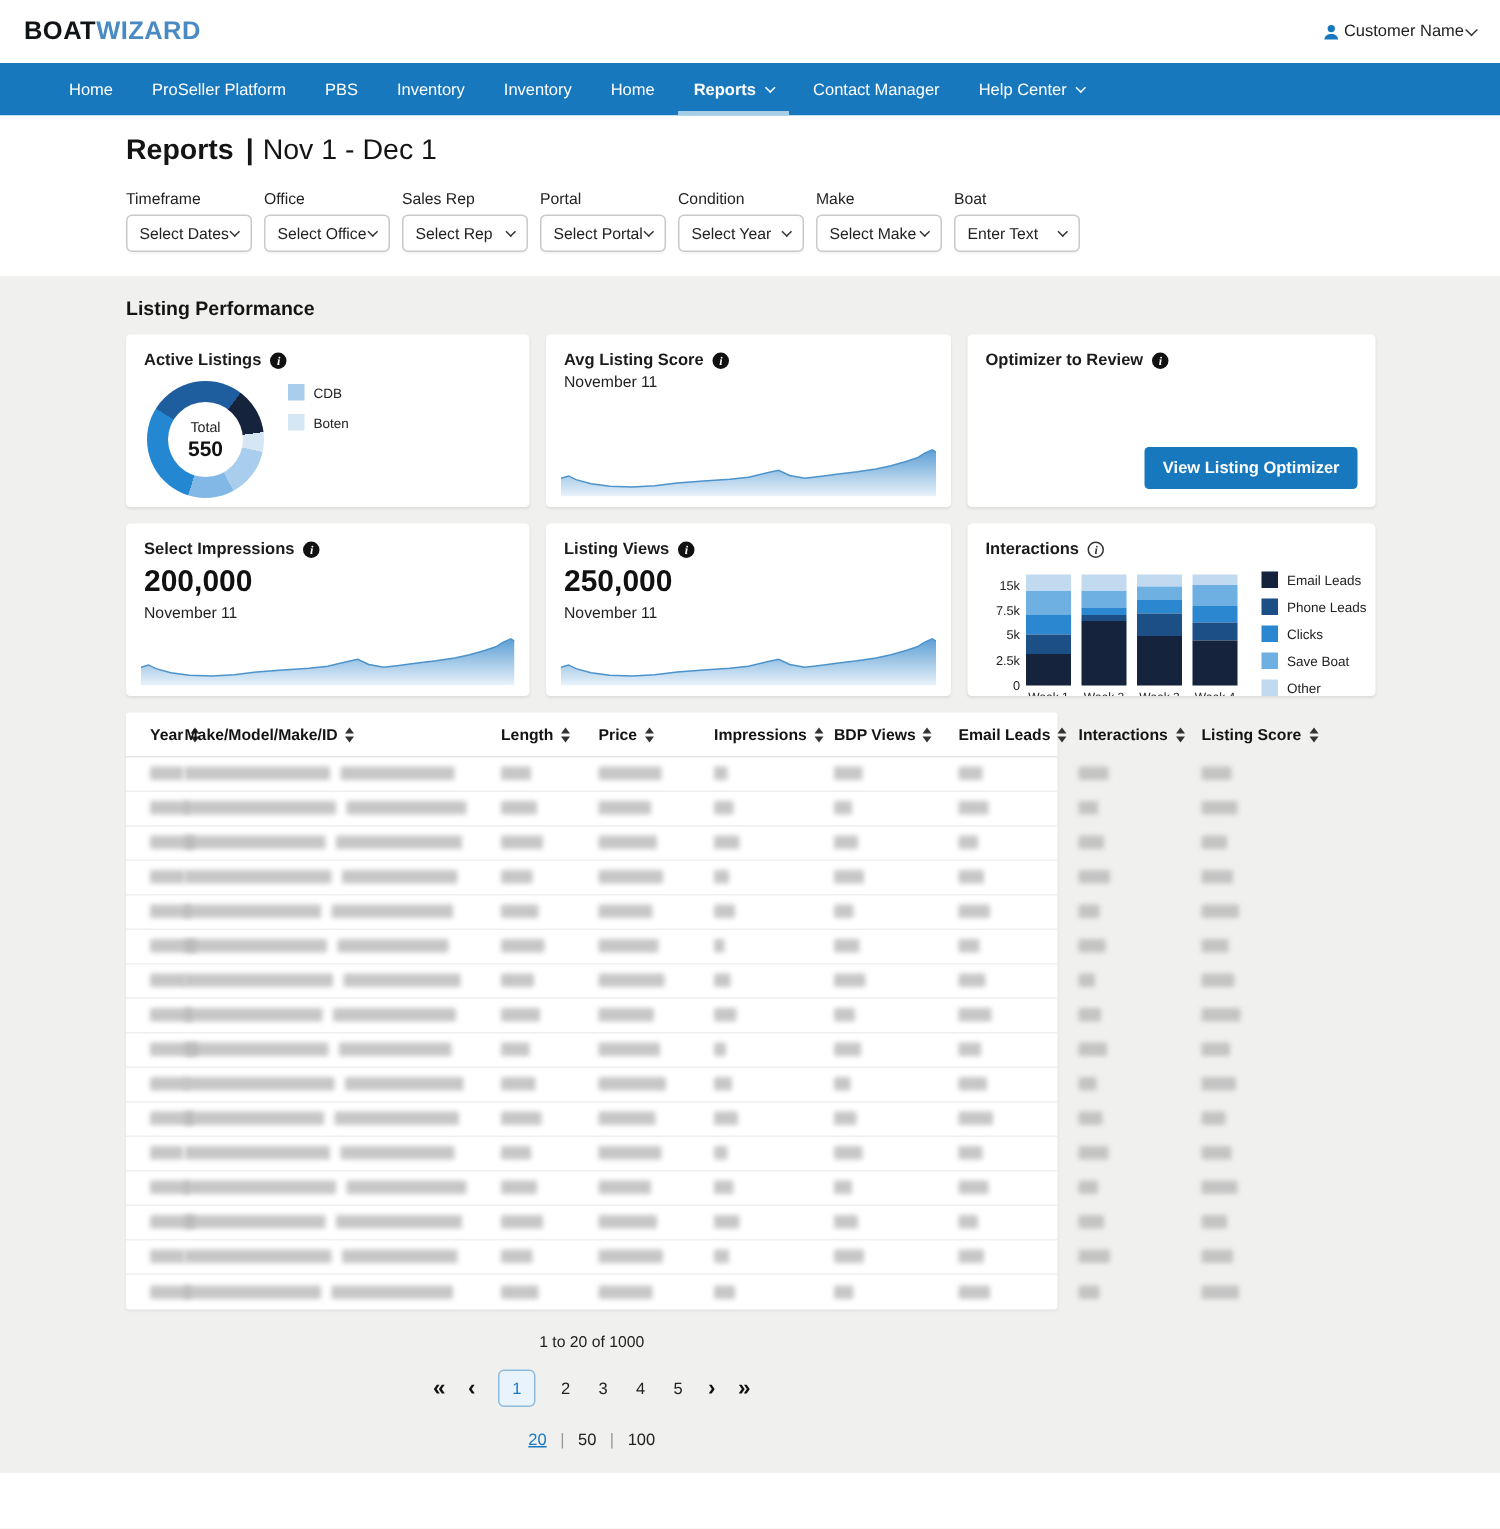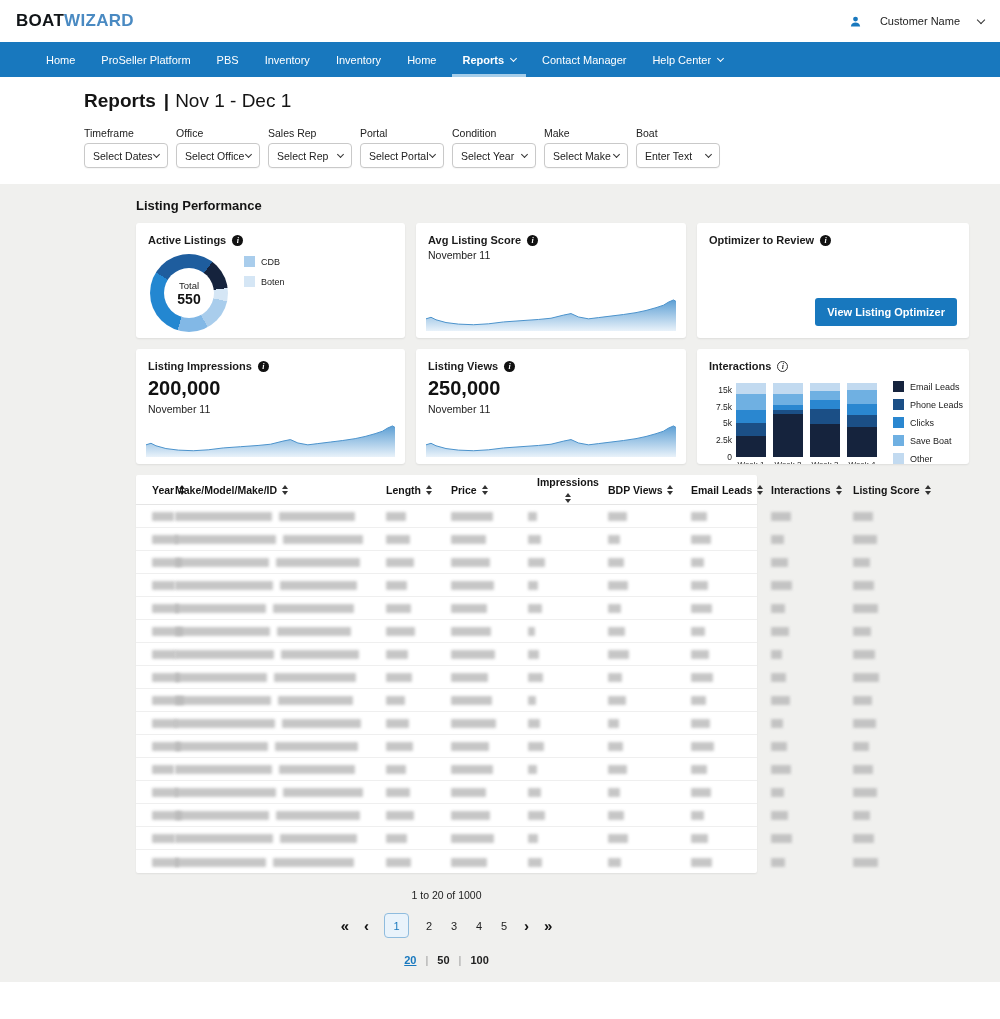--- a/index.html
+++ b/index.html
@@ -4,21 +4,21 @@
 <style>
   * { margin:0; padding:0; box-sizing:border-box; }
   html,body { background:#fff; }
   body { width:1000px; font-family:"Liberation Sans", sans-serif; color:#1a1a1a; }
 
   
   .topbar { height:42px; display:flex; align-items:center; justify-content:space-between; padding:0 16px; background:#fff; }
   .logo { font-size:17px; letter-spacing:.3px; cursor:pointer; }
   .logo .b1 { font-weight:800; color:#101417; }
   .logo .b2 { font-weight:600; color:#4a8ac2; }
-  .user-menu { display:flex; align-items:center; gap:18px; font-size:11px; color:#222; cursor:pointer; }
+  .user-menu { display:flex; align-items:center; gap:2px; font-size:11px; color:#222; cursor:pointer; }
   .user-menu svg { width:13px; height:13px; fill:#1878be; }
   .chev { width:6px; height:6px; border-right:1.6px solid #333; border-bottom:1.6px solid #333; transform:rotate(45deg); margin-top:-3px; display:inline-block; }
 
   
   .navbar { height:35px; background:#1878be; display:flex; align-items:stretch; padding-left:33px; }
   .nav-item { position:relative; display:flex; align-items:center; gap:7px; padding:0 13px; color:#fff; font-size:11px; cursor:pointer; }
   .nav-item.active { font-weight:700; }
   .nav-item .chev { border-color:#fff; width:5px; height:5px; }
   .nav-underline { position:absolute; bottom:0; left:3px; right:3px; height:3px; background:#a5cde9; }
 
@@ -27,21 +27,21 @@
   .page-title { font-size:19px; font-weight:400; color:#141414; }
   .page-title .strong { font-weight:700; }
   .page-title .sep { font-weight:700; margin:0 6px 0 8px; }
   .filters { display:flex; gap:8px; margin-top:15px; }
   .filter-label { font-size:10.5px; color:#222; margin-bottom:4px; }
   .select { width:84px; height:25px; background:#fff; border:1px solid #c9c9c9; border-radius:4px; display:flex; align-items:center; justify-content:space-between; padding:0 8px; font-size:10.5px; color:#222; cursor:pointer; box-shadow:0 1px 1px rgba(0,0,0,.04); }
   .select .chev { width:5px; height:5px; margin-top:-2px; }
 
   
   .graybody { background:#f0f0ee; padding:14px 0 16px; }
-  .content { width:669px; margin-left:88px;padding-left:48px; }
+  .content { width:669px; margin-left:36px;padding-left:48px; }
   .sec-title { font-size:13px; font-weight:700; color:#141414; margin-bottom:10px; }
   .cards { display:grid; grid-template-columns:269px 270px 272px; gap:11px; margin-bottom:11px; }
   .card { position:relative; background:#fff; border-radius:3px; box-shadow:0 1px 2px rgba(0,0,0,.08); height:115px; padding:11px 12px; overflow:hidden; }
   .card-title { display:flex; align-items:center; gap:6px; font-size:11px; font-weight:700; color:#1b1b1b; }
   .info-i { width:11px; height:11px; border-radius:50%; background:#111; color:#fff; font-size:8px; font-family:"Liberation Serif", serif; font-style:italic; display:inline-flex; align-items:center; justify-content:center; cursor:pointer; flex:0 0 auto; }
   .info-i.outline { background:#fff; border:1px solid #333; color:#333; }
   .big-val { font-size:20px; font-weight:700; color:#111; margin-top:5px; }
   .sub-date { font-size:10.5px; color:#222; margin-top:3px; }
   .spark { position:absolute; left:10px; right:10px; bottom:7px; height:34px; }
 
@@ -87,21 +87,21 @@
   .blur-bar { height:9px; background:#b9b9b9; border-radius:1px; filter:blur(1.6px); opacity:.8; display:inline-block; vertical-align:middle; margin-right:7px; }
 
   
   .pager-zone { text-align:center; }
   .pg-summary { font-size:10.5px; color:#222; margin:16px 0 12px; }
   .pager { display:flex; align-items:center; justify-content:center; gap:15px; }
   .pg-arrow { font-size:15px; font-weight:700; color:#111; cursor:pointer; line-height:1; }
   .pg-num { font-size:11px; color:#222; cursor:pointer; min-width:10px; }
   .pg-num.current { width:25px; height:25px; display:flex; align-items:center; justify-content:center; background:#e9f3fb; border:1px solid #8fbcde; border-radius:4px; color:#1878be; }
   .pg-sizes { margin-top:16px; display:flex; justify-content:center; align-items:center; gap:9px; font-size:11px; color:#222; }
-  .pg-size { cursor:pointer;font-weight:bold; }
+  .pg-size { cursor:pointer; }
   .pg-size.active { color:#1878be; text-decoration:underline; }
   .pg-sep { color:#999; }
 
   footer { height:35px; background:#fff; display:flex; align-items:center; justify-content:center; font-size:12px; color:#333; }
 </style>
 </head>
 <body>
 
 <header class="topbar">
   <div class="logo">
@@ -265,21 +265,21 @@
           <span class="info-i">i</span>
         </div>
         <button class="btn-primary">View Listing Optimizer</button>
       </div>
     </div>
 
     <div class="cards">
 
       <div class="card">
         <div class="card-title">
-          <span>Listing Impressions</span>
+          <span>Select Impressions</span>
           <span class="info-i">i</span>
         </div>
         <div class="big-val">200,000</div>
         <div class="sub-date">November 11</div>
         <div class="spark" id="spark2"><svg viewBox="0 0 100 34" preserveAspectRatio="none" width="100%" height="100%">
               <defs>
                 <linearGradient id="spark2g" x1="0" y1="0" x2="0" y2="1">
                   <stop offset="0%" stop-color="#5d9fd4"></stop>
                   <stop offset="100%" stop-color="#e9f2fa"></stop>
                 </linearGradient>
@@ -409,21 +409,21 @@
               <i class="dn"></i>
             </span>
           </div>
           <div class="cell th" style="width: 77px;">
             <span>Price</span>
             <span class="sort">
               <i class="up"></i>
               <i class="dn"></i>
             </span>
           </div>
-          <div class="cell th" style="width: 80px; flex-direction: column;">
+          <div class="cell th" style="width: 80px;">
             <span>Impressions</span>
             <span class="sort">
               <i class="up"></i>
               <i class="dn"></i>
             </span>
           </div>
           <div class="cell th" style="width: 83px;">
             <span>BDP Views</span>
             <span class="sort">
               <i class="up"></i>

